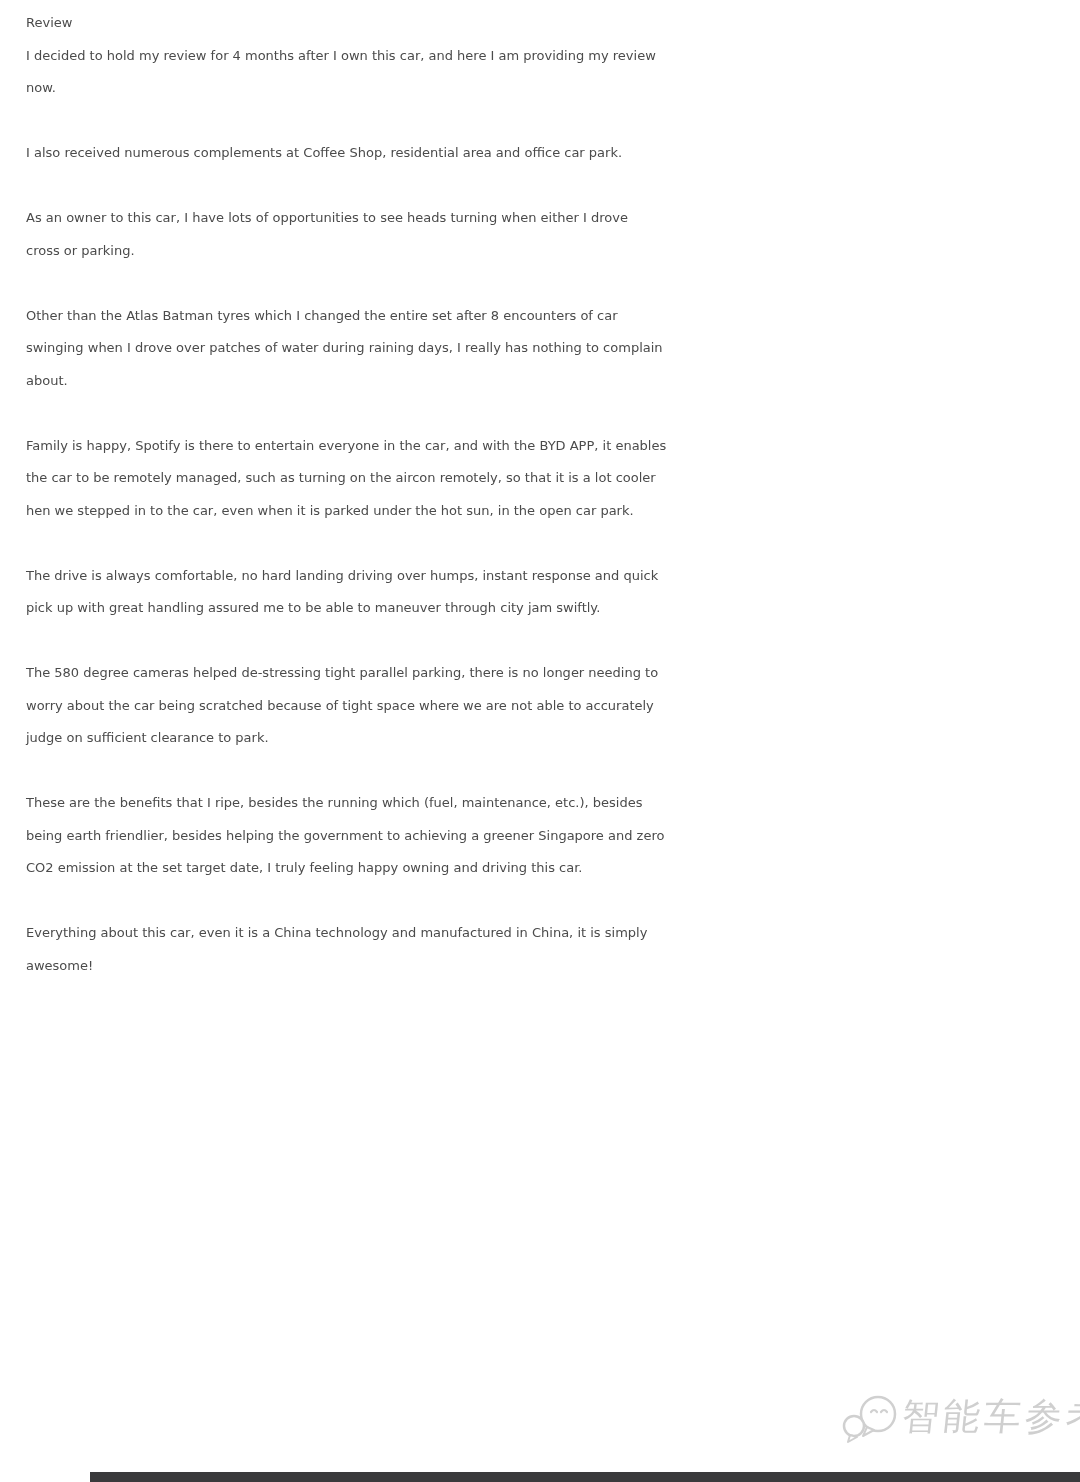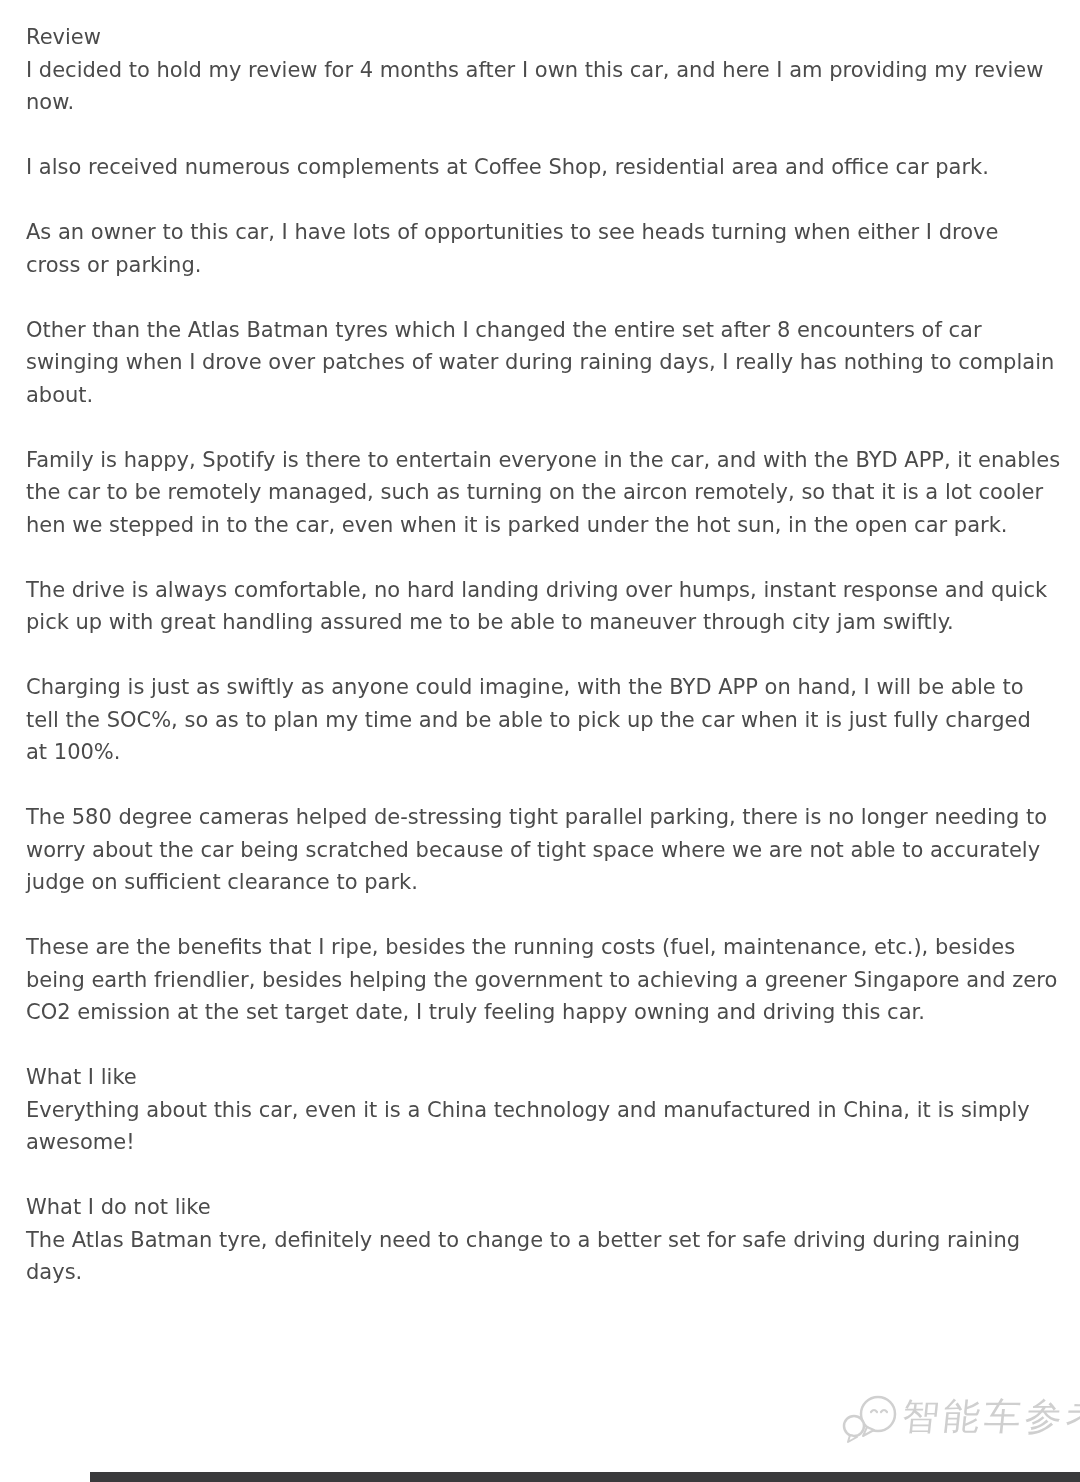--- a/index.html
+++ b/index.html
@@ -13,24 +13,23 @@
     height: 1482px;
     overflow: hidden;
     font-family: "DejaVu Sans", "Liberation Sans", sans-serif;
   }
   .doc {
     position: absolute;
     left: 26px;
     top: 7px;
     width: 1035px;
     color: #4b4b4b;
-    font-size: 21px;
+    font-size: 13px;
     line-height: 32.5px;
     z-index: 1;
-    margin-top: 14px;
   }
   .section { margin: 0 0 32.5px 0; }
   .section:last-child { margin-bottom: 0; }
   .section-heading,
   .section-paragraph {
     white-space: pre;
     font-weight: 400;
   }
   .watermark {
     position: absolute;
@@ -89,43 +88,32 @@
     <div class="section">
       <div class="section-paragraph">Family is happy, Spotify is there to entertain everyone in the car, and with the BYD APP, it enables
 the car to be remotely managed, such as turning on the aircon remotely, so that it is a lot cooler
 hen we stepped in to the car, even when it is parked under the hot sun, in the open car park.</div>
     </div>
     <div class="section">
       <div class="section-paragraph">The drive is always comfortable, no hard landing driving over humps, instant response and quick
 pick up with great handling assured me to be able to maneuver through city jam swiftly.</div>
     </div>
     <div class="section">
-      <div class="section-paragraph">Charging is just as swiftly as anyone could imagine, with the BYD APP on hand, I will be able to
-tell the SOC%, so as to plan my time and be able to pick up the car when it is just fully charged
-at 100%.</div>
-    </div>
-    <div class="section">
       <div class="section-paragraph">The 580 degree cameras helped de-stressing tight parallel parking, there is no longer needing to
 worry about the car being scratched because of tight space where we are not able to accurately
 judge on sufficient clearance to park.</div>
     </div>
     <div class="section">
-      <div class="section-paragraph">These are the benefits that I ripe, besides the running costs (fuel, maintenance, etc.), besides
+      <div class="section-paragraph">These are the benefits that I ripe, besides the running which (fuel, maintenance, etc.), besides
 being earth friendlier, besides helping the government to achieving a greener Singapore and zero
 CO2 emission at the set target date, I truly feeling happy owning and driving this car.</div>
     </div>
     <div class="section">
-      <div class="section-heading">What I like</div>
       <div class="section-paragraph">Everything about this car, even it is a China technology and manufactured in China, it is simply
 awesome!</div>
-    </div>
-    <div class="section">
-      <div class="section-heading">What I do not like</div>
-      <div class="section-paragraph">The Atlas Batman tyre, definitely need to change to a better set for safe driving during raining
-days.</div>
     </div>
   </div>
 
 <div class="watermark">
   <div class="watermark-icon-box">
     <svg width="62" height="58" viewBox="0 0 62 58">
 
       <circle cx="38" cy="26" r="17" fill="rgba(255,255,255,0.85)" stroke="#ababab" stroke-width="2.5"></circle>
       <path d="M27 39 L23 48 L34 42 Z" fill="rgba(255,255,255,0.85)" stroke="#ababab" stroke-width="2" stroke-linejoin="round"></path>
       <path d="M31 24 q3 -4 6 0" fill="none" stroke="#ababab" stroke-width="2.2" stroke-linecap="round"></path>

